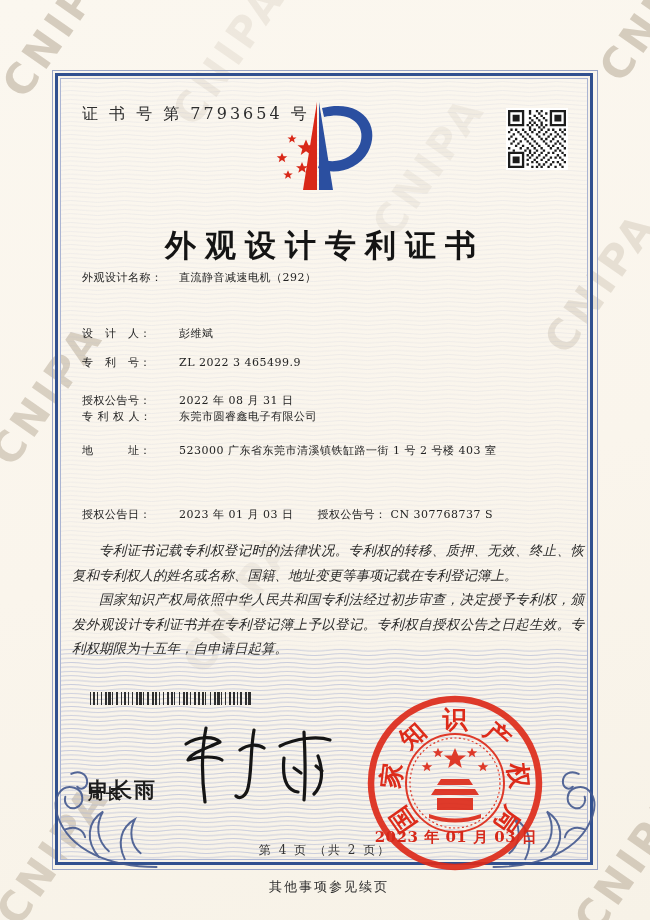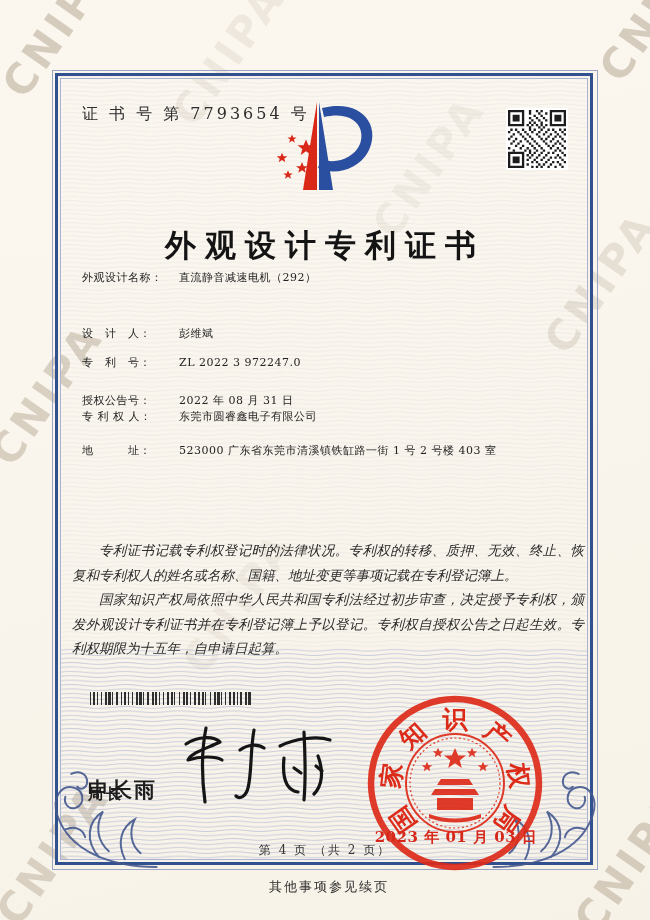--- a/index.html
+++ b/index.html
@@ -171,30 +171,33 @@
 
   <div class="title">外观设计专利证书</div>
 
   <div class="field-row" style="top:270px">
     <span class="f-label">外观设计名称：</span><span class="f-value">直流静音减速电机（292）</span>
   </div>
   <div class="field-row" style="top:326px">
     <span class="f-label">设　计　人：</span><span class="f-value">彭维斌</span>
   </div>
   <div class="field-row" style="top:355px">
-    <span class="f-label">专　利　号：</span><span class="f-value">ZL 2022 3 972247.0</span>
+    <span class="f-label">专　利　号：</span><span class="f-value">ZL 2022 3 465499.9</span>
   </div>
   <div class="field-row" style="top:393px">
     <span class="f-label">授权公告号：</span><span class="f-value">2022 年 08 月 31 日</span>
   </div>
   <div class="field-row" style="top:409px">
     <span class="f-label">专 利 权 人：</span><span class="f-value">东莞市圆睿鑫电子有限公司</span>
   </div>
   <div class="field-row" style="top:443px">
     <span class="f-label">地　　　址：</span><span class="f-value">523000 广东省东莞市清溪镇铁缸路一街 1 号 2 号楼 403 室</span>
+  </div>
+  <div class="field-row" style="top:507px">
+    <span class="f-label">授权公告日：</span><span class="f-value">2023 年 01 月 03 日</span><span class="f-gap"></span><span>授权公告号：</span> <span>CN 307768737 S</span>
   </div>
 
   <div class="paras">
     <p>专利证书记载专利权登记时的法律状况。专利权的转移、质押、无效、终止、恢复和专利权人的姓名或名称、国籍、地址变更等事项记载在专利登记簿上。</p>
     <p>国家知识产权局依照中华人民共和国专利法经过初步审查，决定授予专利权，颁发外观设计专利证书并在专利登记簿上予以登记。专利权自授权公告之日起生效。专利权期限为十五年，自申请日起算。</p>
   </div>
 
   <div class="barcode"></div>
 
   <div class="signer-title">局长</div>

